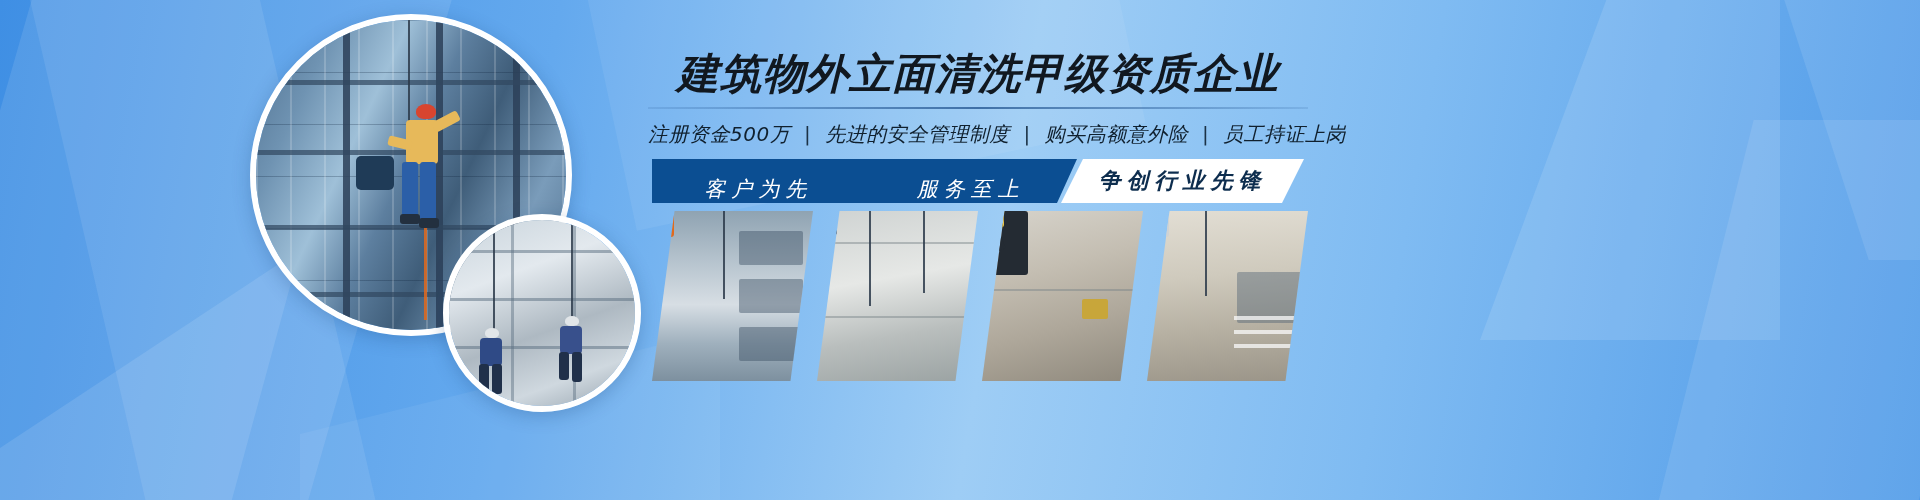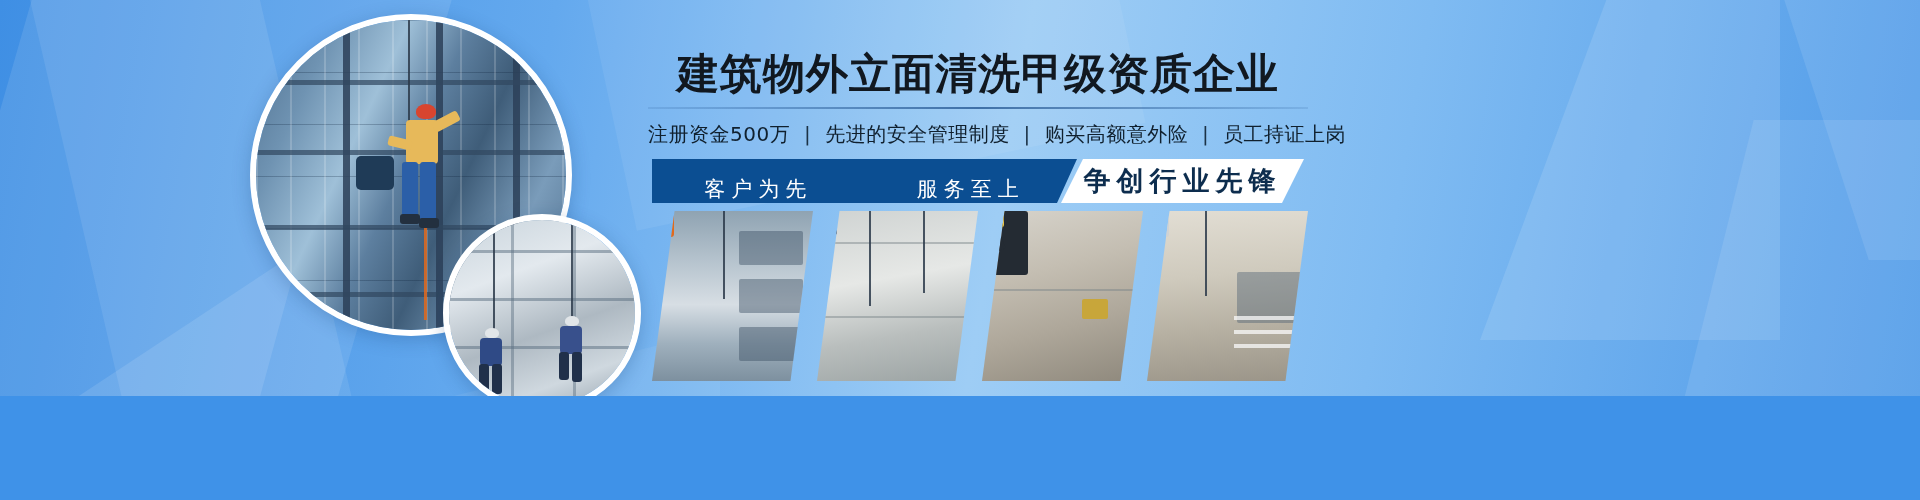--- a/index.html
+++ b/index.html
@@ -1,22 +1,22 @@
 <!DOCTYPE html>
 <html><head>
 <meta charset="utf-8">
 <style>
   html,body{margin:0;padding:0;}
   body{
     width:1920px;height:500px;overflow:hidden;
     font-family:"DejaVu Sans","Liberation Sans",sans-serif;
     background:#3f92e8;
   }
-  .banner{position:relative;width:1920px;height:396px;overflow:hidden;
-    background:linear-gradient(100deg,#3f8fe4 0%,#64a9ee 28%,#9ecdf5 52%,#7fbbf2 72%,#4f9ae8 100%);}
+  .banner{position:relative;width:1920px;height:500px;overflow:hidden;
+    background:linear-gradient(100deg,#3f8fe4 0%,#64a9ee 28%,#9ecdf5 52%,#7fbbf2 72%,#4f9ae8 100%);font-style:italic;}
 
   
   .facet{position:absolute;pointer-events:none;}
   .f1{left:-40px;top:-60px;width:420px;height:620px;background:rgba(255,255,255,.10);
       transform:skewX(-16deg);}
   .f2{left:90px;top:-40px;width:230px;height:600px;background:rgba(255,255,255,.09);
       transform:skewX(13deg);}
   .f3{left:0px;top:250px;width:300px;height:330px;background:rgba(255,255,255,.11);
       clip-path:polygon(0 60%,100% 0,70% 100%,0 100%);}
   .f4{left:1480px;top:-80px;width:300px;height:420px;background:rgba(255,255,255,.12);
@@ -71,21 +71,21 @@
 
   
   .ribbon{position:absolute;left:652px;top:159px;width:652px;height:44px;display:flex;}
   .rb-dark{position:relative;flex:0 0 425px;background:#0b4e92;
            clip-path:polygon(0 0,100% 0,calc(100% - 20px) 100%,0 100%);
            display:flex;align-items:flex-end;justify-content:space-around;}
   .rb-light{position:relative;flex:1;background:#ffffff;margin-left:-16px;
             clip-path:polygon(22px 0,100% 0,calc(100% - 22px) 100%,0 100%);
             display:flex;align-items:center;justify-content:center;}
   .rb-dark span{color:#ffffff;font-size:21px;letter-spacing:6px;font-weight:500;}
-  .rb-light span{color:#0d2d4e;font-size:27px;letter-spacing:6px;font-weight:600;}
+  .rb-light span{color:#0d2d4e;font-size:22px;letter-spacing:6px;font-weight:600;}
 
   
   .strip{position:absolute;left:652px;top:211px;width:656px;height:170px;
          display:flex;overflow:hidden;}
   .sl{position:relative;height:170px;margin-right:4px;overflow:hidden;flex:1;}
   .sl:last-child{margin-right:0;}
   .sl-1{clip-path:polygon(14% 0,100% 0,86% 100%,0 100%);}
   .sl-2{clip-path:polygon(14% 0,100% 0,86% 100%,0 100%);}
   .sl-3{clip-path:polygon(14% 0,100% 0,86% 100%,0 100%);}
   .sl-4{clip-path:polygon(14% 0,100% 0,86% 100%,0 100%);}

